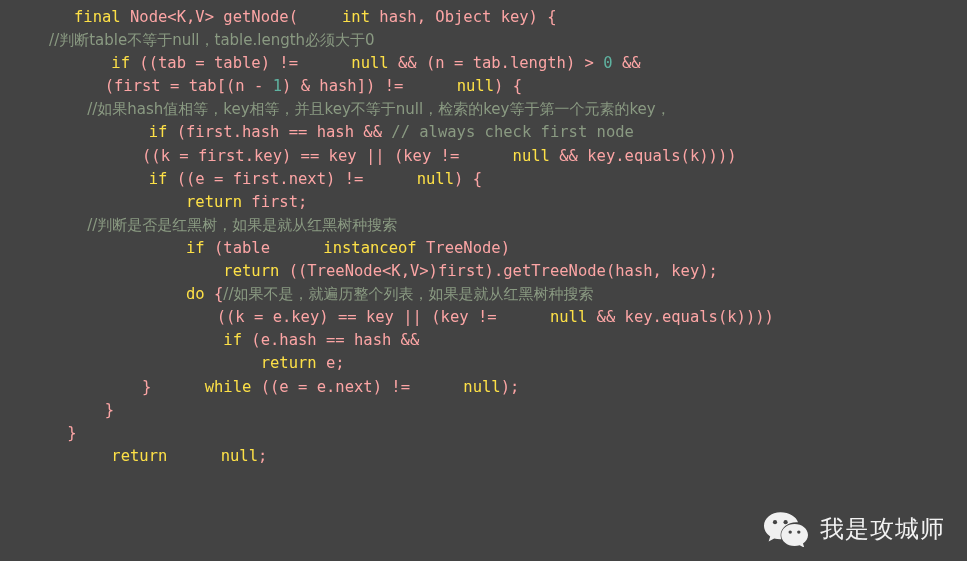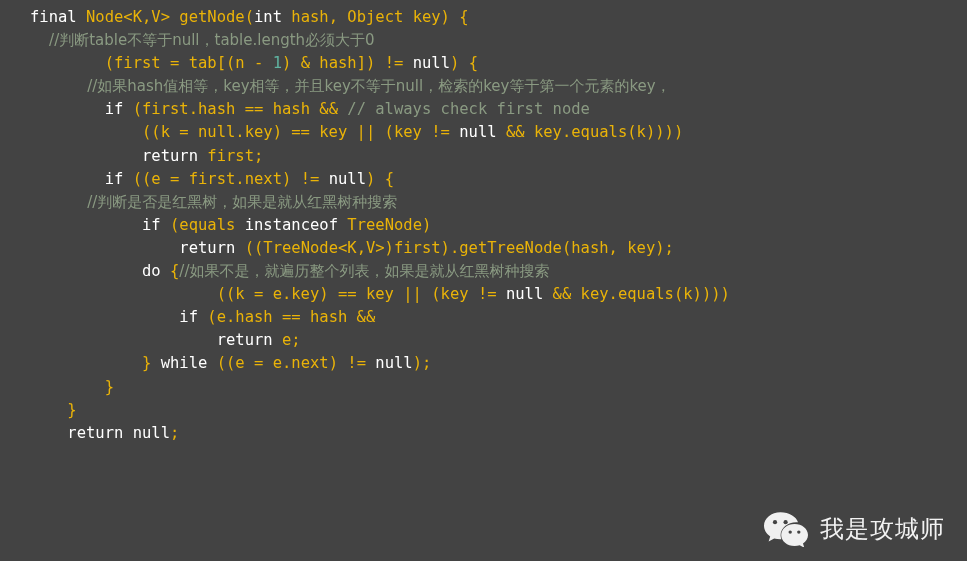--- a/index.html
+++ b/index.html
@@ -26,24 +26,24 @@
   .line {
     height: 23.1px;
     line-height: 23.1px;
     font-size: 15.5px;
     white-space: pre;
     color: #e3dcc8;
     letter-spacing: 0px;
     padding-left: 30px;
   }
   .tok { white-space: pre; }
-  .kw  { color: #ffffff; }
+  .kw  { color: #fde047; margin-left: 44px; }
   .num { color: #5fb3a1; }
   .cm  { color: #8a9a82; margin-top: 46px; }
-  .pl  { color: #eab308; }
+  .pl  { color: #fca5a5; }
   .cm-cjk {
     font-family: "DejaVu Sans", "Liberation Sans", sans-serif;
     font-size: 15px;
   }
 
   
   #watermark {
     position: absolute;
     right: 22px;
     bottom: 14px;
@@ -66,28 +66,29 @@
   }
 </style>
 </head>
 <body>
 
 <div id="screen">
 
   <div id="code">
       <div class="line"><span class="tok kw">final</span><span class="tok pl"> Node&lt;K,V&gt; getNode(</span><span class="tok kw">int</span><span class="tok pl"> hash, Object key) {</span></div>
       <div class="line"><span class="tok cm cm-cjk">    //判断table不等于null，table.length必须大于0</span></div>
+      <div class="line"><span class="tok pl">    </span><span class="tok kw">if</span><span class="tok pl"> ((tab = table) != </span><span class="tok kw">null</span><span class="tok pl"> &amp;&amp; (n = tab.length) &gt; </span><span class="tok num">0</span><span class="tok pl"> &amp;&amp;</span></div>
       <div class="line"><span class="tok pl">        (first = tab[(n - </span><span class="tok num">1</span><span class="tok pl">) &amp; hash]) != </span><span class="tok kw">null</span><span class="tok pl">) {</span></div>
       <div class="line"><span class="tok cm cm-cjk">            //如果hash值相等，key相等，并且key不等于null，检索的key等于第一个元素的key，</span></div>
       <div class="line"><span class="tok pl">        </span><span class="tok kw">if</span><span class="tok pl"> (first.hash == hash &amp;&amp; </span><span class="tok cm">// always check first node</span></div>
-      <div class="line"><span class="tok pl">            ((k = null.key) == key || (key != </span><span class="tok kw">null</span><span class="tok pl"> &amp;&amp; key.equals(k))))</span></div>
+      <div class="line"><span class="tok pl">            ((k = first.key) == key || (key != </span><span class="tok kw">null</span><span class="tok pl"> &amp;&amp; key.equals(k))))</span></div>
+      <div class="line"><span class="tok pl">        </span><span class="tok kw">if</span><span class="tok pl"> ((e = first.next) != </span><span class="tok kw">null</span><span class="tok pl">) {</span></div>
       <div class="line"><span class="tok pl">            </span><span class="tok kw">return</span><span class="tok pl"> first;</span></div>
-      <div class="line"><span class="tok pl">        </span><span class="tok kw">if</span><span class="tok pl"> ((e = first.next) != </span><span class="tok kw">null</span><span class="tok pl">) {</span></div>
       <div class="line"><span class="tok cm cm-cjk">            //判断是否是红黑树，如果是就从红黑树种搜索</span></div>
-      <div class="line"><span class="tok pl">            </span><span class="tok kw">if</span><span class="tok pl"> (equals </span><span class="tok kw">instanceof</span><span class="tok pl"> TreeNode)</span></div>
+      <div class="line"><span class="tok pl">            </span><span class="tok kw">if</span><span class="tok pl"> (table </span><span class="tok kw">instanceof</span><span class="tok pl"> TreeNode)</span></div>
       <div class="line"><span class="tok pl">                </span><span class="tok kw">return</span><span class="tok pl"> ((TreeNode&lt;K,V&gt;)first).getTreeNode(hash, key);</span></div>
       <div class="line"><span class="tok pl">            </span><span class="tok kw">do</span><span class="tok pl"> {</span><span class="tok cm cm-cjk">//如果不是，就遍历整个列表，如果是就从红黑树种搜索</span></div>
       <div class="line"><span class="tok pl">                    ((k = e.key) == key || (key != </span><span class="tok kw">null</span><span class="tok pl"> &amp;&amp; key.equals(k))))</span></div>
       <div class="line"><span class="tok pl">                </span><span class="tok kw">if</span><span class="tok pl"> (e.hash == hash &amp;&amp;</span></div>
       <div class="line"><span class="tok pl">                    </span><span class="tok kw">return</span><span class="tok pl"> e;</span></div>
       <div class="line"><span class="tok pl">            } </span><span class="tok kw">while</span><span class="tok pl"> ((e = e.next) != </span><span class="tok kw">null</span><span class="tok pl">);</span></div>
       <div class="line"><span class="tok pl">        }</span></div>
       <div class="line"><span class="tok pl">    }</span></div>
       <div class="line"><span class="tok pl">    </span><span class="tok kw">return</span><span class="tok pl"> </span><span class="tok kw">null</span><span class="tok pl">;</span></div>
       <div class="line"></div>

